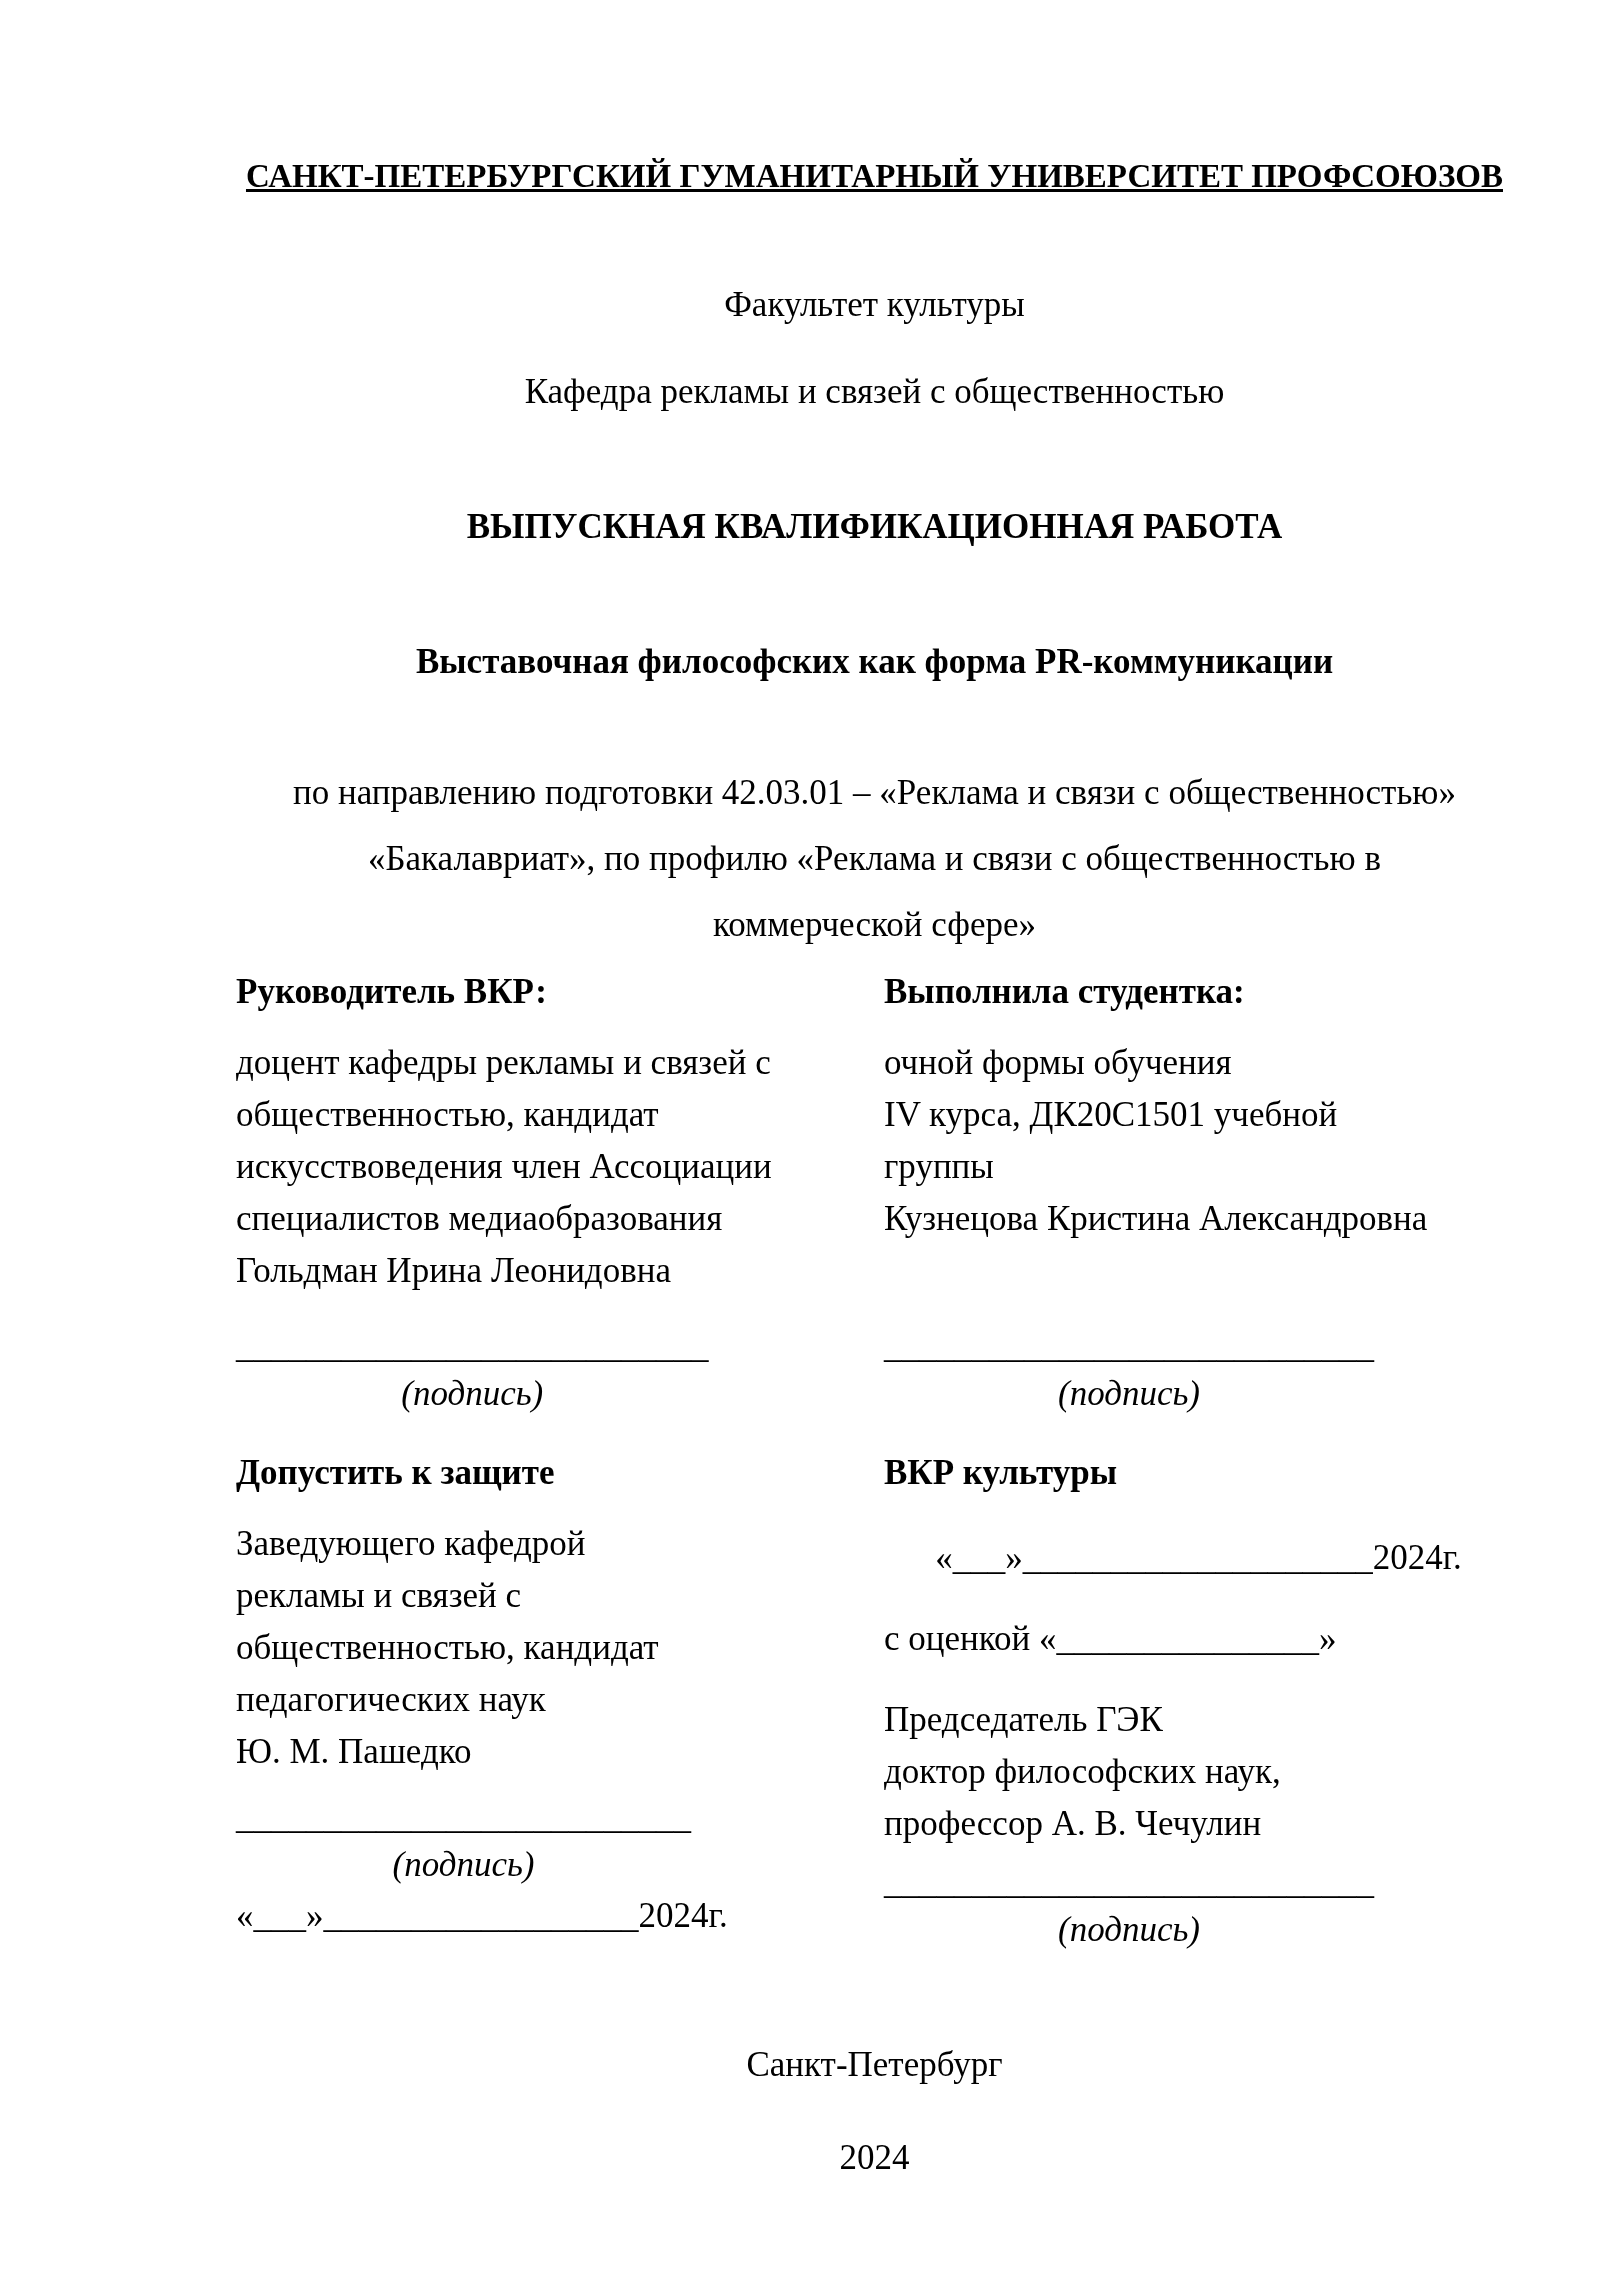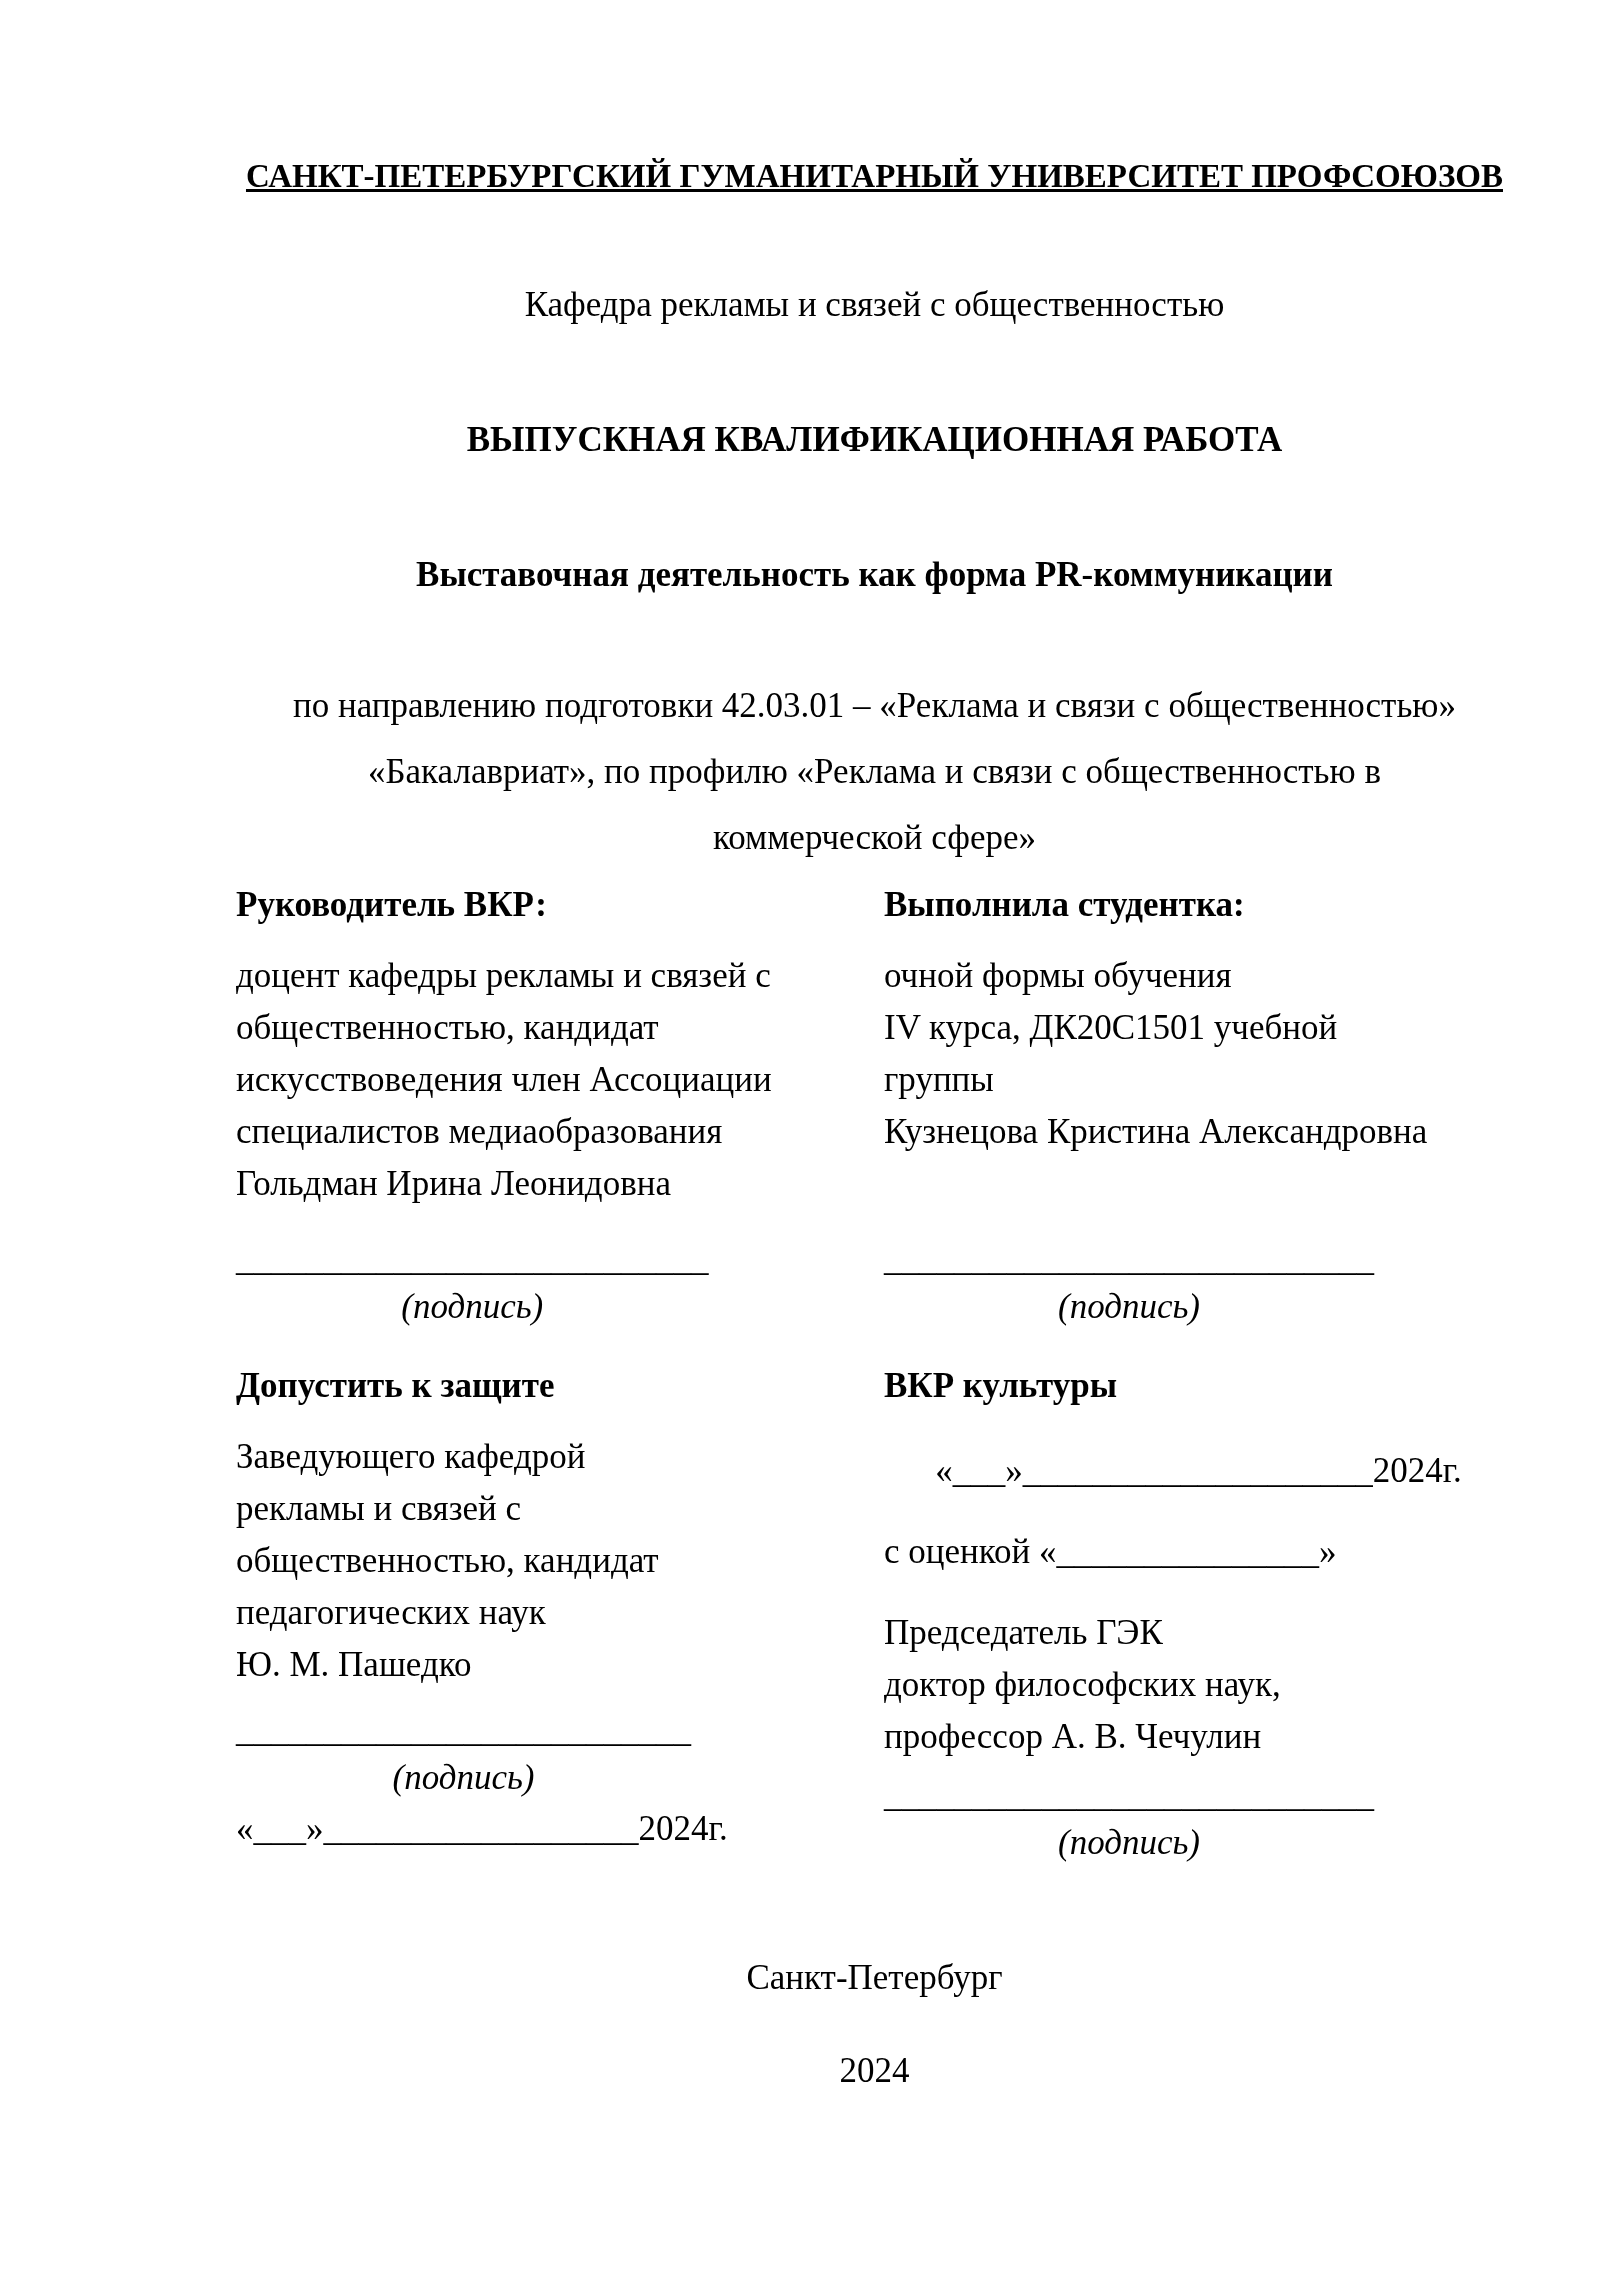--- a/index.html
+++ b/index.html
@@ -69,25 +69,26 @@
   .city { margin-top: 88px; }
   .year { margin-top: 44px; }
 </style>
 </head>
 <body>
 
 <div class="page">
 
   <div class="university">САНКТ-ПЕТЕРБУРГСКИЙ ГУМАНИТАРНЫЙ УНИВЕРСИТЕТ ПРОФСОЮЗОВ</div>
 
+  <div class="center faculty">Факультет культуры</div>
   <div class="center department">Кафедра рекламы и связей с общественностью</div>
 
   <div class="center bold work-type">ВЫПУСКНАЯ КВАЛИФИКАЦИОННАЯ РАБОТА</div>
 
-  <div class="center bold thesis-title">Выставочная деятельность как форма PR-коммуникации</div>
+  <div class="center bold thesis-title">Выставочная философских как форма PR-коммуникации</div>
 
   <div class="center ml program">по направлению подготовки 42.03.01 – «Реклама и связи с общественностью»
 «Бакалавриат», по профилю «Реклама и связи с общественностью в
 коммерческой сфере»</div>
 
   <div class="columns">
 
     <div class="col-left">
       <div class="col-heading">Руководитель ВКР:</div>
       <div class="details">доцент кафедры рекламы и связей с

